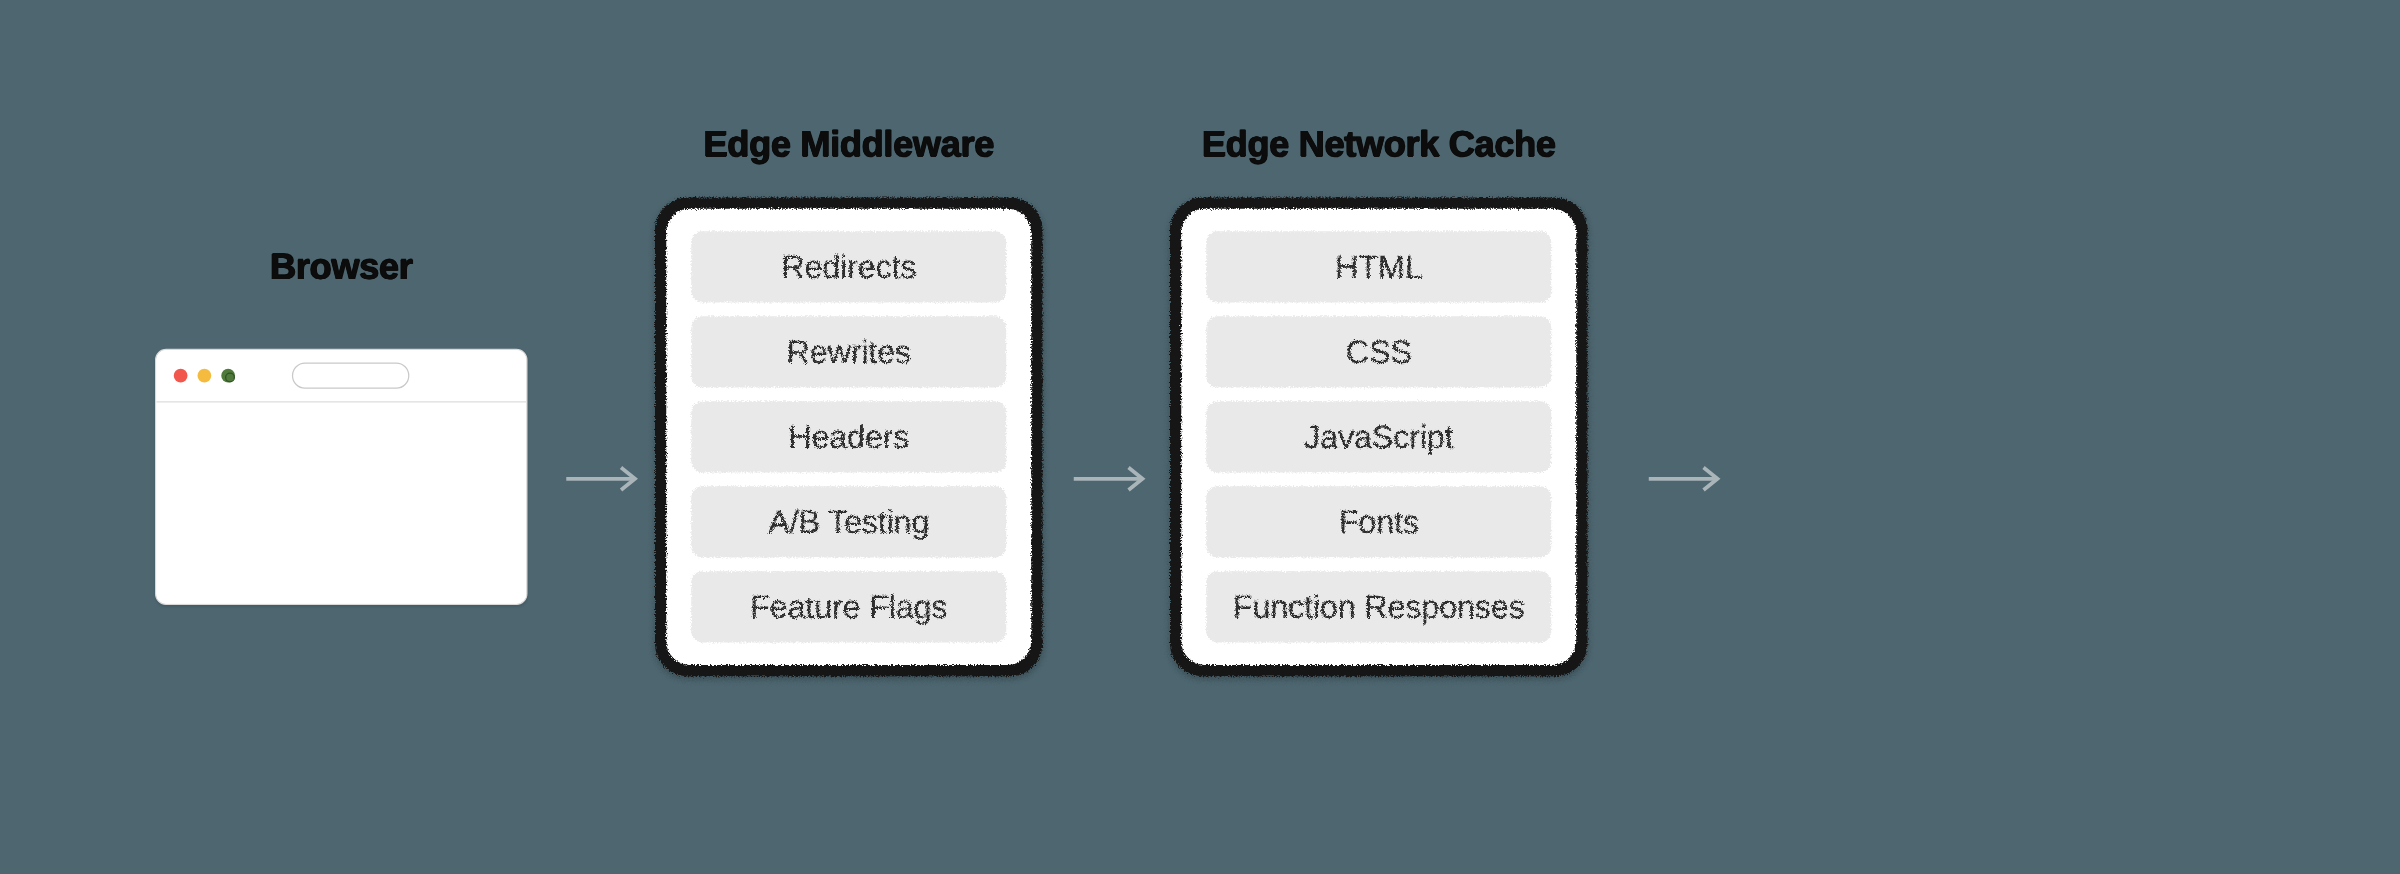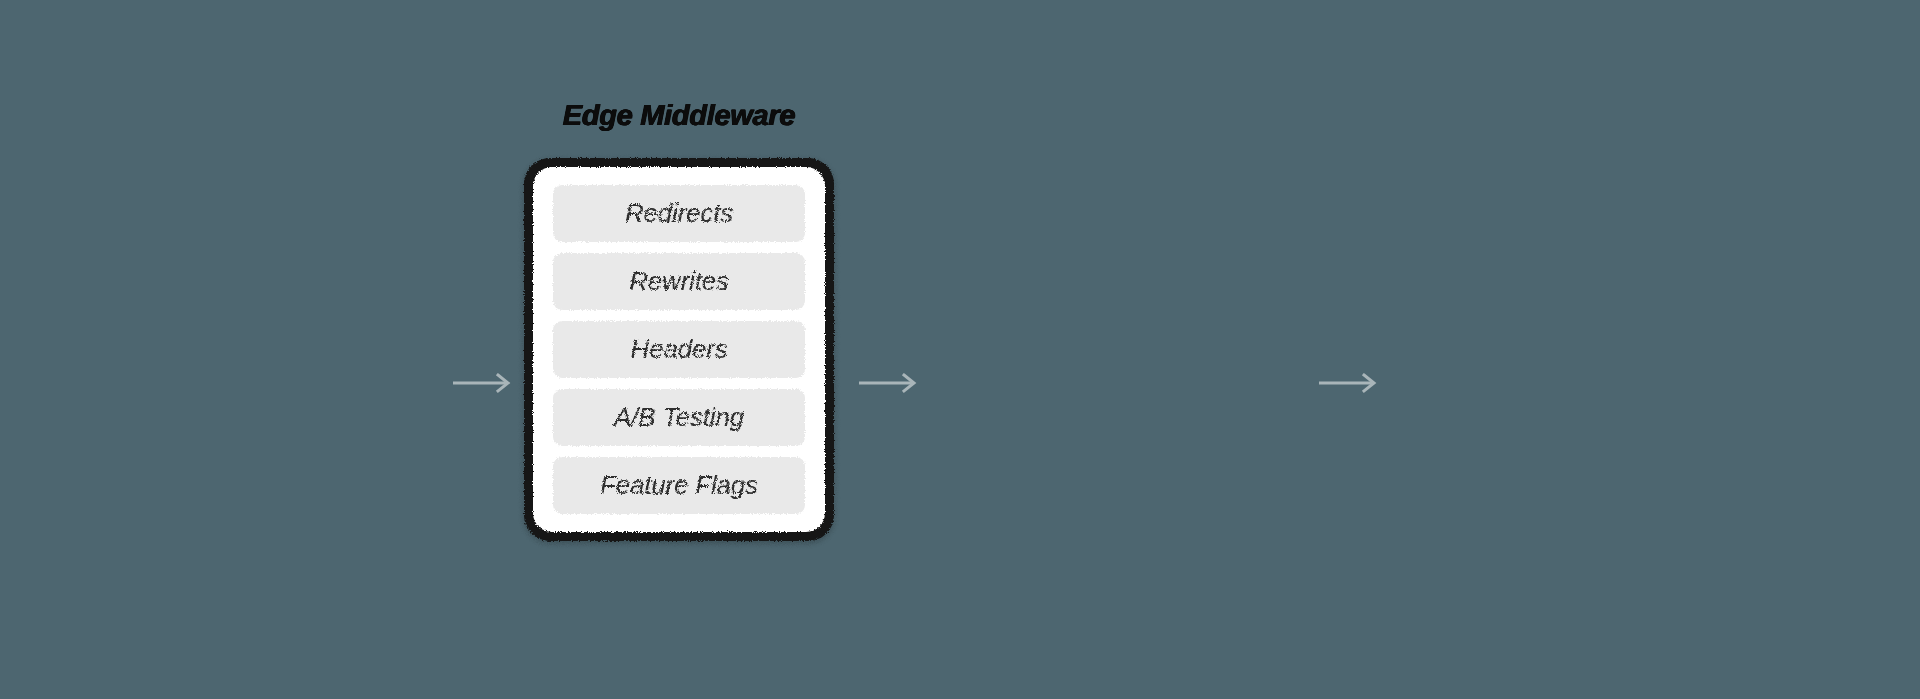--- a/index.html
+++ b/index.html
@@ -137,21 +137,21 @@
     justify-content: center;
     color: #2e2e2e;
     font-size: 26px;
     font-weight: 400;
     letter-spacing: -0.2px;
     white-space: nowrap;
     padding: 0 14px;
   }
 
   
-  #mw-col   { left: 524px;  top: 100px; font-style: italic; }
+  #mw-col   { left: 524px;  top: 100px; }
   #cache-col{ left: 936px;  top: 100px; }
   #fn-col   { left: 1384px; top: 100px; }
 
   #mw-col .col-title    { margin-bottom: 25px; }
   #cache-col .col-title { margin-bottom: 25px; }
   #fn-col .col-title    { margin-bottom: 25px; }
 
   #mw-col    .card-inner { width: 292px; }
   #cache-col .card-inner { width: 316px; }
   #fn-col    .card-inner { width: 336px; }
@@ -165,20 +165,34 @@
   <defs>
     <filter id="rough" x="-8%" y="-8%" width="116%" height="116%">
       <feTurbulence type="fractalNoise" baseFrequency="0.9" numOctaves="3" seed="7" result="noise"></feTurbulence>
       <feDisplacementMap in="SourceGraphic" in2="noise" scale="4" xChannelSelector="R" yChannelSelector="G"></feDisplacementMap>
     </filter>
   </defs>
 </svg>
 
 <div id="stage" style="background: rgb(77, 102, 112);">
 
+  <div class="col" id="browser-col">
+    <div class="col-title">Browser</div>
+    <div class="browser-window">
+      <div class="browser-chrome">
+        <div class="dots">
+          <span class="dot red"></span>
+          <span class="dot yellow"></span>
+          <span class="dot green"></span>
+        </div>
+        <div class="url-pill" title=""></div>
+      </div>
+      <div class="browser-viewport"></div>
+    </div>
+  </div>
 
   <svg class="arrow" id="arrow-1" viewBox="0 0 64 22">
     <line x1="1" y1="11" x2="55" y2="11" stroke="#a9b5b9" stroke-width="3"></line>
     <polyline points="46,3 56,11 46,19" fill="none" stroke="#a9b5b9" stroke-width="3" stroke-linecap="square"></polyline>
   </svg>
 
   <div class="col" id="mw-col">
     <div class="col-title">Edge Middleware</div>
     <div class="card-outer">
       <div class="card-inner">
@@ -189,20 +203,32 @@
         <div class="pill">Feature Flags</div>
       </div>
     </div>
   </div>
 
   <svg class="arrow" id="arrow-2" viewBox="0 0 64 22">
     <line x1="1" y1="11" x2="55" y2="11" stroke="#a9b5b9" stroke-width="3"></line>
     <polyline points="46,3 56,11 46,19" fill="none" stroke="#a9b5b9" stroke-width="3" stroke-linecap="square"></polyline>
   </svg>
 
+  <div class="col" id="cache-col">
+    <div class="col-title">Edge Network Cache</div>
+    <div class="card-outer">
+      <div class="card-inner">
+        <div class="pill">HTML</div>
+        <div class="pill">CSS</div>
+        <div class="pill">JavaScript</div>
+        <div class="pill">Fonts</div>
+        <div class="pill">Function Responses</div>
+      </div>
+    </div>
+  </div>
 
   <svg class="arrow" id="arrow-3" viewBox="0 0 64 22">
     <line x1="1" y1="11" x2="55" y2="11" stroke="#a9b5b9" stroke-width="3"></line>
     <polyline points="46,3 56,11 46,19" fill="none" stroke="#a9b5b9" stroke-width="3" stroke-linecap="square"></polyline>
   </svg>
 
 
 </div>
 
 </body></html>

